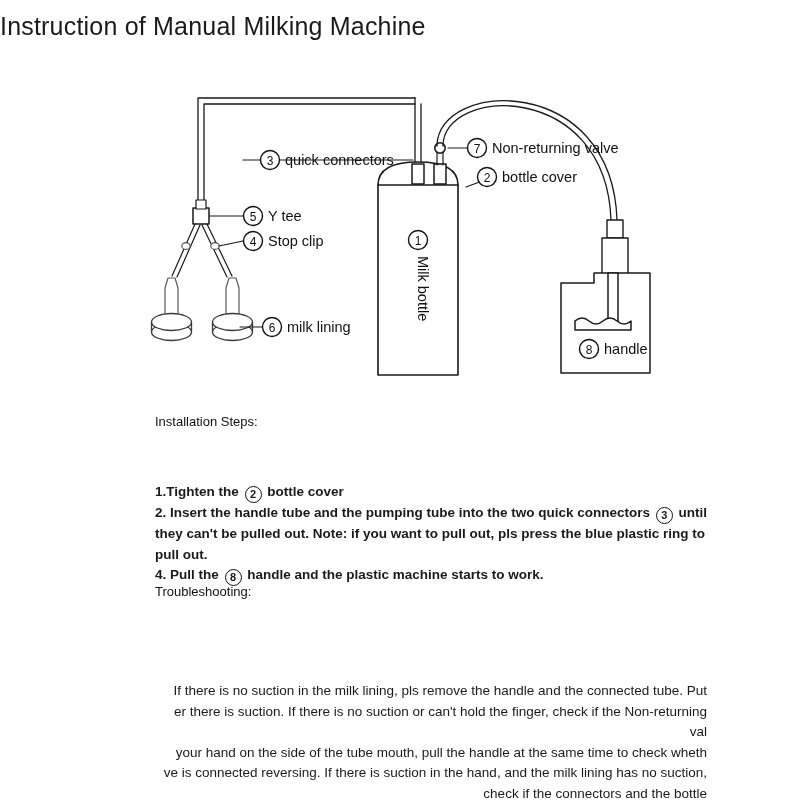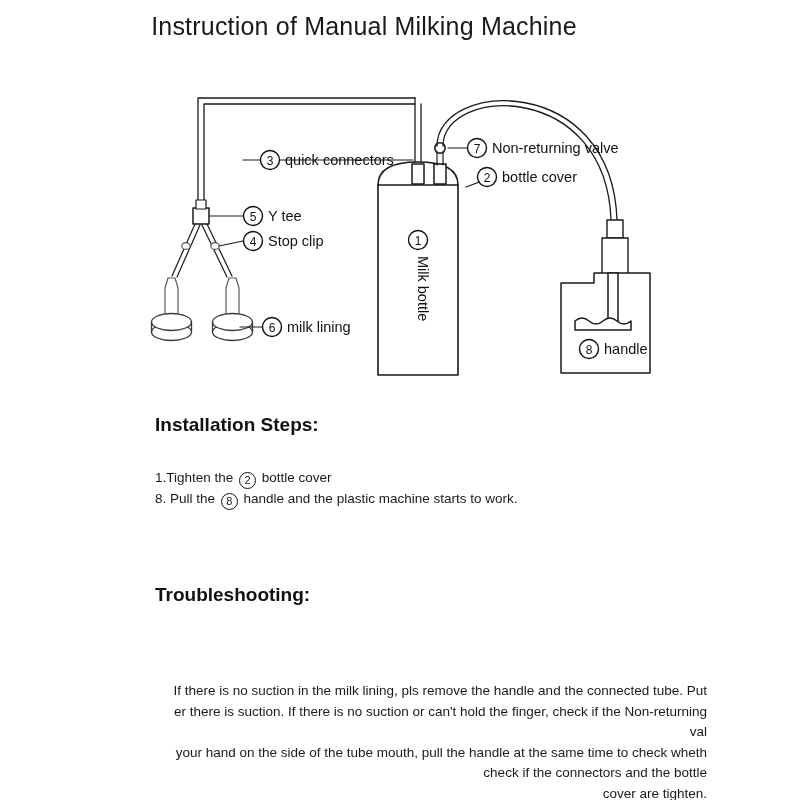--- a/index.html
+++ b/index.html
@@ -8,44 +8,43 @@
     background:#ffffff;
     font-family:"Liberation Sans", sans-serif;
     color:#111111;
     overflow:hidden;
     position:relative;
   }
   #page{position:relative;width:800px;height:800px;}
 
   .title{
     position:absolute;left:0;top:12px;width:728px;
-    text-align:center;
     font-size:25px;
     letter-spacing:.2px;
     color:#1a1a1a;
   }
 
   #diagram{position:absolute;left:0;top:60px;width:800px;height:340px;}
 
   .sect-head{
     position:absolute;
-    font-size:19px;
-    font-weight:bold;
+    font-size:13px;
+    font-weight:normal;
     color:#111;
   }
   #steps-head{left:155px;top:414px;}
   #trouble-head{left:155px;top:584px;}
 
   .body-text{
     position:absolute;
     font-size:13.5px;
     line-height:20.5px;
     color:#1a1a1a;
   }
-  #steps-body{left:155px;top:468px;width:560px;}
+  #steps-body{left:155px;top:482px;width:560px;font-weight:bold;}
   #trouble-body{left:155px;top:681px;width:552px;text-align:right;}
 
   .step-line{white-space:nowrap;}
   .step-wrap{white-space:normal;}
 
   .cnum{
     display:inline-block;
     width:15px;height:15px;line-height:14px;
     border:1.2px solid #111;border-radius:50%;
     text-align:center;font-size:11px;
@@ -206,28 +205,32 @@
     </g>
 
   </svg>
 
   <div class="sect-head" id="steps-head">Installation Steps:</div>
 
   <div class="body-text" id="steps-body">
     <div class="step-line">
       <span>1.Tighten the </span><span class="cnum">2</span><span> bottle cover</span>
     </div>
+    <div class="step-wrap">
+      <span>2. Insert the handle tube and the pumping tube into the two quick connectors </span><span class="cnum">3</span><span> until they can't be pulled out. Note: if you want to pull out, pls press the blue plastic ring to pull out.</span>
+    </div>
     <div class="step-line">
-      <span>8. Pull the </span><span class="cnum">8</span><span> handle and the plastic machine starts to work.</span>
+      <span>4. Pull the </span><span class="cnum">8</span><span> handle and the plastic machine starts to work.</span>
     </div>
   </div>
 
   <div class="sect-head" id="trouble-head">Troubleshooting:</div>
 
   <div class="body-text" id="trouble-body">
     <span class="t-line">If there is no suction in the milk lining, pls remove the handle and the connected tube. Put</span>
     <span class="t-line">er there is suction. If there is no suction or can't hold the finger, check if the Non-returning val</span>
     <span class="t-line">your hand on the side of the tube mouth, pull the handle at the same time to check wheth</span>
+    <span class="t-line">ve is connected reversing. If there is suction in the hand, and the milk lining has no suction,</span>
     <span class="t-line">check if the connectors and the bottle</span>
     <span class="t-line">cover are tighten.</span>
   </div>
 
 </div>
 
 </body></html>

